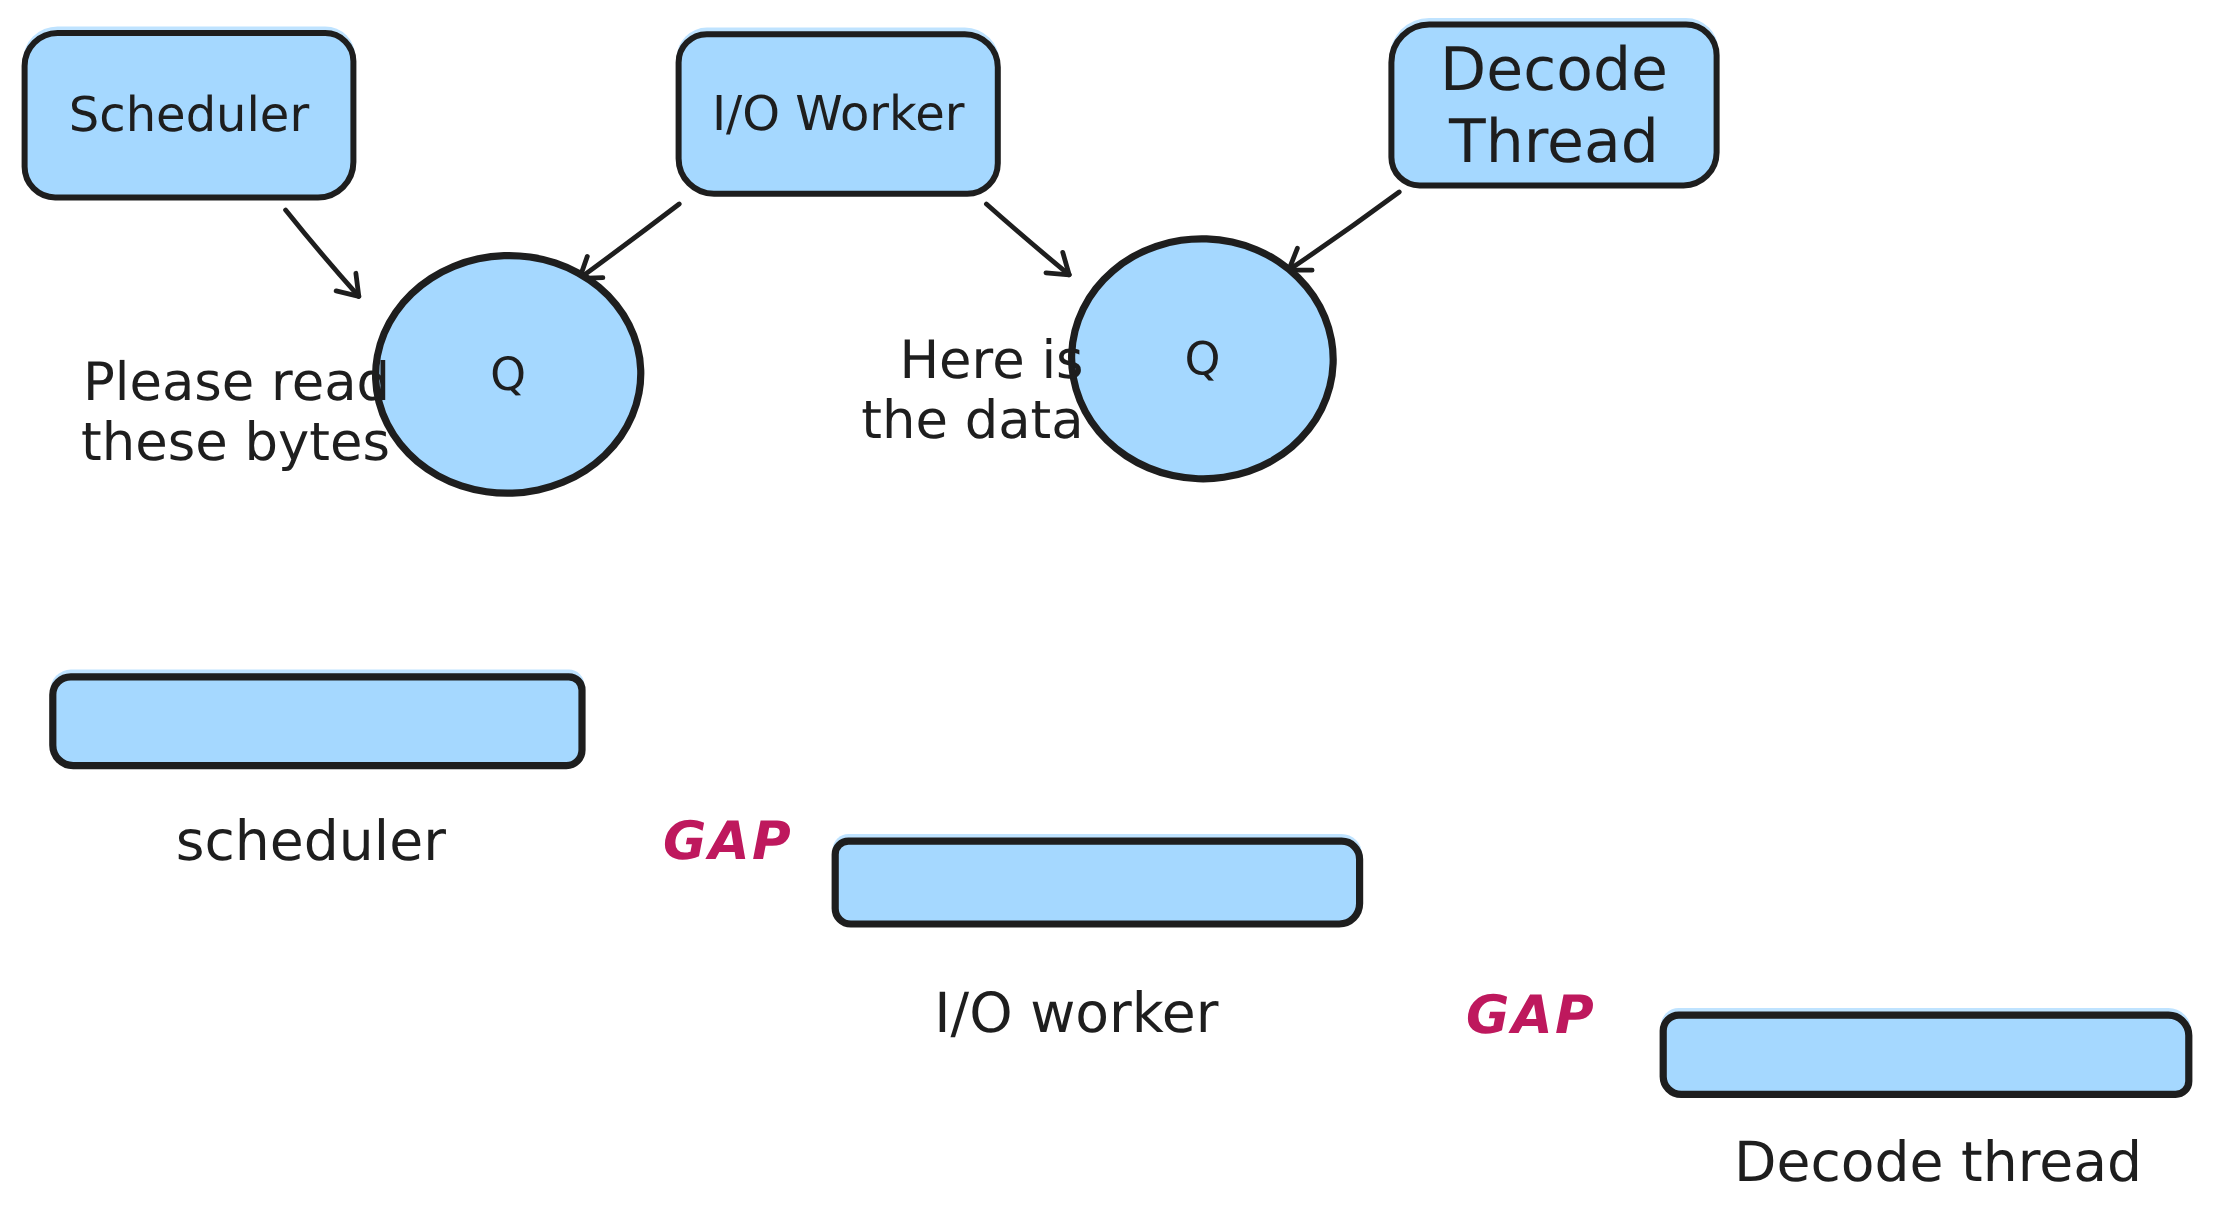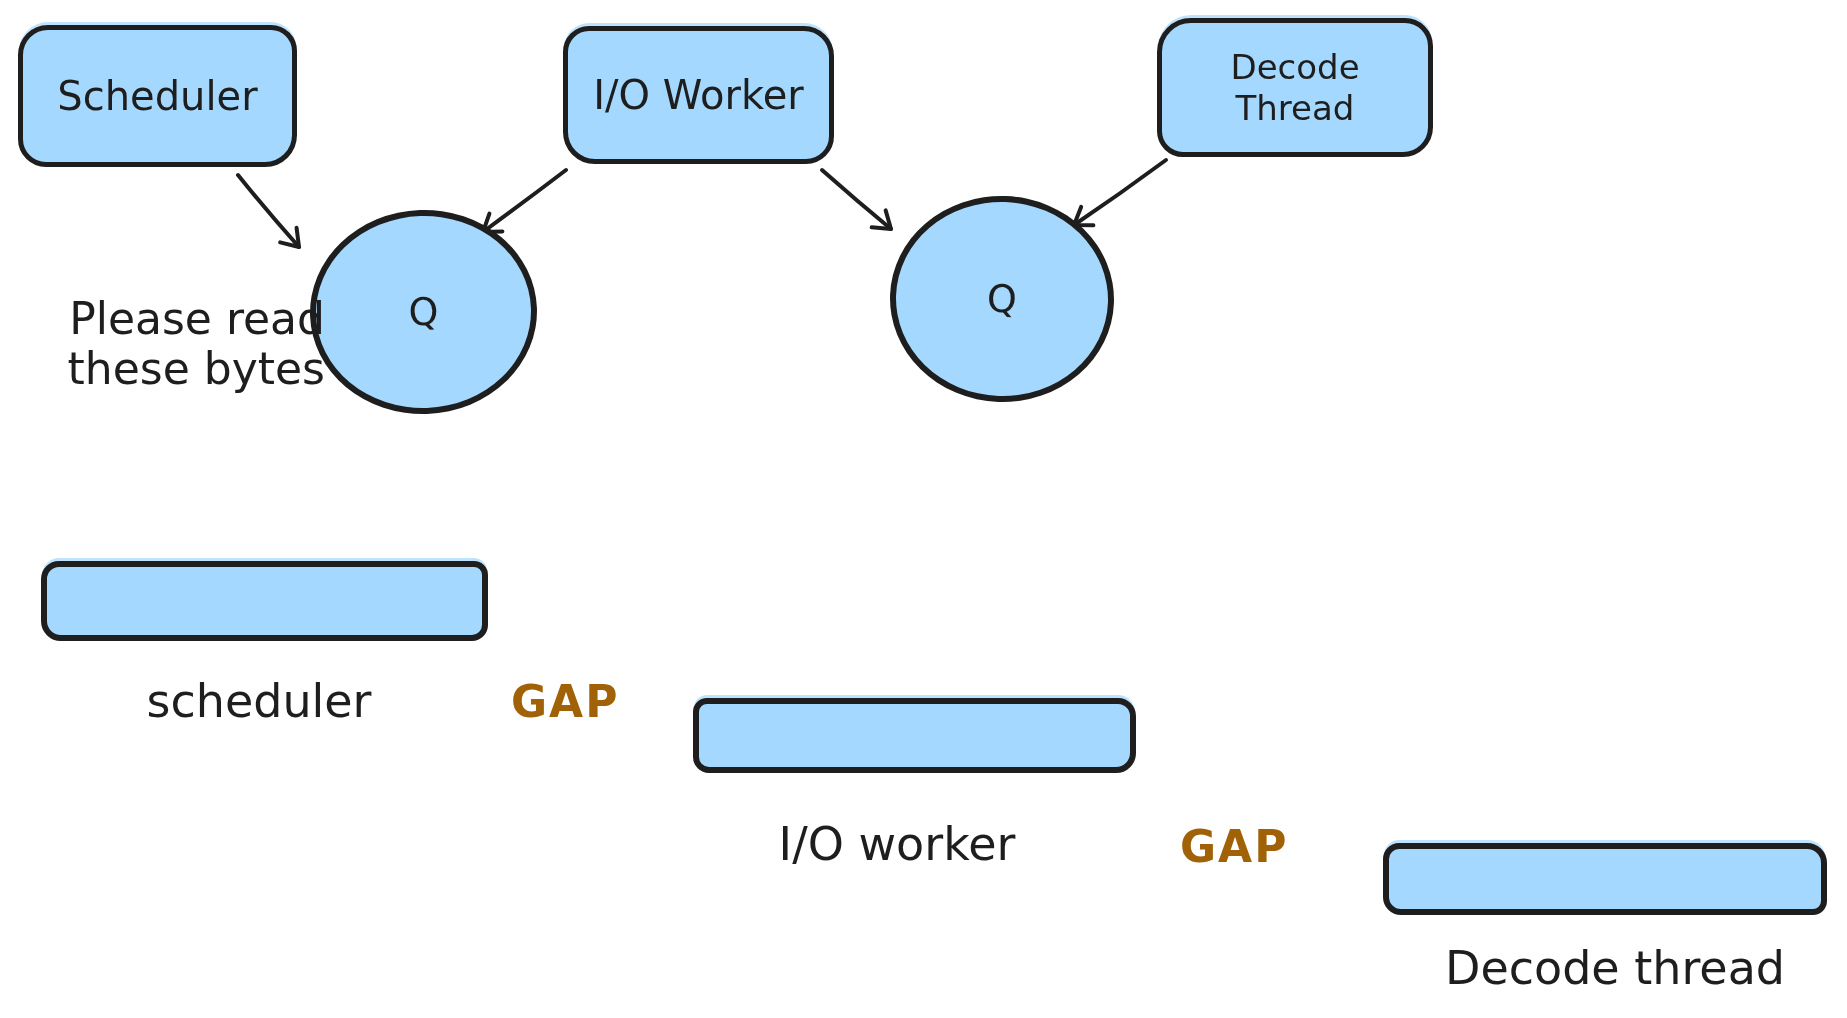--- a/index.html
+++ b/index.html
@@ -34,21 +34,21 @@
     text-align: center;
     box-shadow: 0 -4px 0 -1px #bfe3ff;
   }
   .box {
     border-radius: 30px 26px 32px 28px;
     font-size: 40px;
     line-height: 1.2;
   }
   #box-scheduler     { left: 18px;   top: 25px;  width: 279px; height: 142px; }
   #box-io-worker     { left: 563px;  top: 26px;  width: 271px; height: 138px; border-radius: 26px 30px 28px 32px; }
-  #box-decode-thread { left: 1157px; top: 18px;  width: 276px; height: 139px; font-size: 34px; border-radius: 34px 28px 30px 26px; align-items: center; }
+  #box-decode-thread { left: 1157px; top: 18px;  width: 276px; height: 139px; font-size: 50px; border-radius: 34px 28px 30px 26px; align-items: center; }
   .queue {
     border-radius: 50%;
     border-width: 6px;
     font-size: 38px;
     box-shadow: none;
   }
   #queue-1 { left: 310px; top: 210px; width: 227px; height: 204px; transform: rotate(-2deg); }
   #queue-2 { left: 890px; top: 196px; width: 224px; height: 206px; transform: rotate(2deg); }
   .message {
     position: absolute;
@@ -75,26 +75,27 @@
     position: absolute;
     text-align: center;
     font-size: 46px;
     line-height: 1.1;
   }
   #lane-label-scheduler     { left: 109px;  top: 676px; width: 300px; }
   #lane-label-io-worker     { left: 747px;  top: 819px; width: 300px; }
   #lane-label-decode-thread { left: 1433px; top: 943px; width: 364px; }
   .gap-label {
     position: absolute;
-    text-align: left;
+    text-align: right;
     width: 150px;
     font-size: 44px;
+    font-style: italic;
     font-weight: 600;
     letter-spacing: 2px;
-    color: #a16207;
+    color: #be185d;
   }
   #gap-label-1 { left: 511px;  top: 676px; }
   #gap-label-2 { left: 1180px; top: 821px; }
 </style>
 </head>
 <body>
 
 <div id="canvas">
 
   <svg id="arrows-layer" viewBox="0 0 1847 1018" xmlns="http://www.w3.org/2000/svg">
@@ -126,20 +127,22 @@
     <span>Q</span>
   </div>
 
   <div class="node queue" id="queue-2">
     <span>Q</span>
   </div>
 
   <div class="message" id="message-read">Please read
 these bytes</div>
 
+  <div class="message" id="message-data">Here is
+the data</div>
 
   <div class="bar" id="bar-scheduler"></div>
   <div class="bar" id="bar-io-worker"></div>
   <div class="bar" id="bar-decode-thread"></div>
 
   <div class="lane-label" id="lane-label-scheduler">scheduler</div>
   <div class="lane-label" id="lane-label-io-worker">I/O worker</div>
   <div class="lane-label" id="lane-label-decode-thread">Decode thread</div>
 
   <div class="gap-label" id="gap-label-1">GAP</div>

